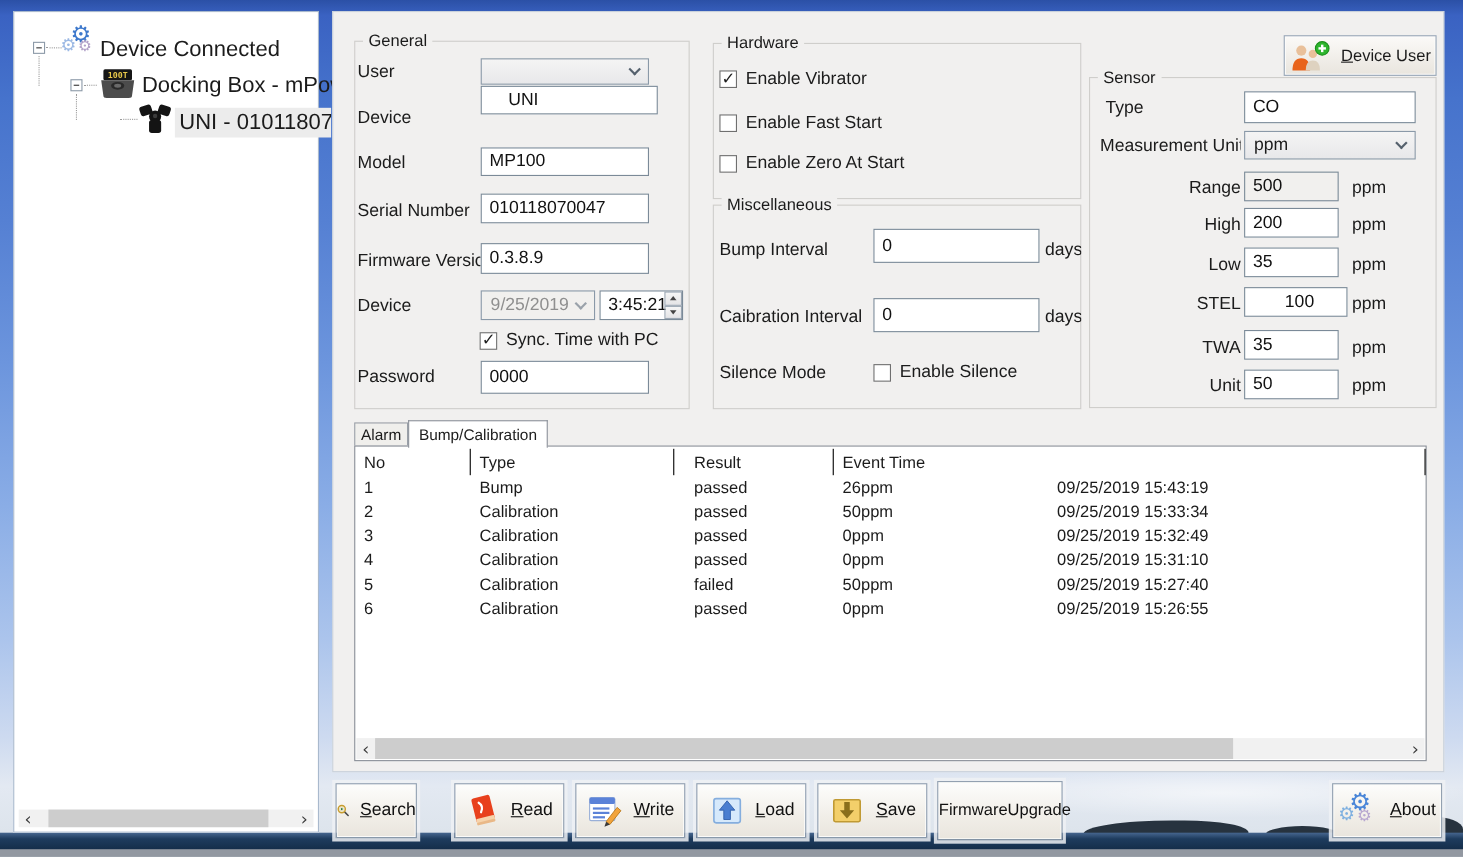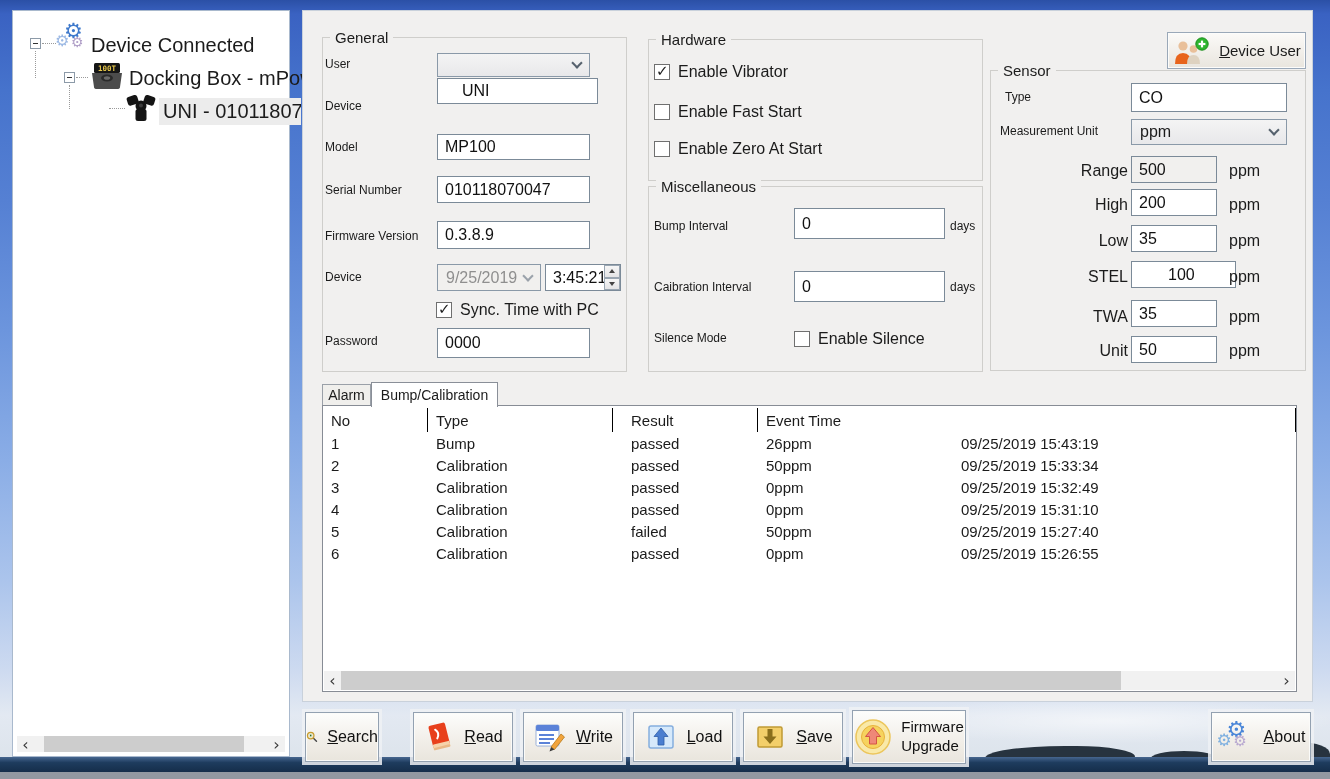--- a/index.html
+++ b/index.html
@@ -33,21 +33,21 @@
   .gears { position:absolute; }
   .gears .g { position:absolute; font-family:"DejaVu Sans", sans-serif; line-height:1; }
 
   
   .panel-main { position:absolute; left:302px; top:10px; width:1011px; height:692px;
     background:#f1f0ef; border:1px solid #c9d1db; }
 
   .grp { position:absolute; border:1px solid #cfcecb; overflow:hidden; }
   .grp-title { position:absolute; font-size:15px; background:#f1f0ef; padding:0 5px; white-space:nowrap; }
 
-  .lbl { position:absolute; font-size:12px; white-space:nowrap; overflow:hidden;text-align:right; }
+  .lbl { position:absolute; font-size:16px; white-space:nowrap; overflow:hidden;text-align:right; }
   .tb  { position:absolute; border:1px solid #7b8a98; background:#fff; color:#111;
          font:16px "Liberation Sans", sans-serif; padding:1px 7px; outline:none; }
   .combo { position:absolute; border:1px solid #8a99a8;
     background:linear-gradient(180deg,#f4f4f4,#e8e8ea); font-size:16px;
     display:flex; align-items:center; padding:0 8px; }
   .chev { margin-left:auto; width:8px; height:8px; border-right:2px solid #55616d;
     border-bottom:2px solid #55616d; transform:rotate(45deg); margin-top:-4px; }
   .cbrow { position:absolute; display:flex; align-items:center; gap:8px; font-size:16px; white-space:nowrap; }
   .cb { display:inline-block; width:16px; height:16px; border:1px solid #6f6f6f; background:#fff;
         position:relative; flex:none; }
@@ -87,21 +87,21 @@
   .sb .thumb { position:absolute; top:0; height:100%; background:#cdcdcd; }
 
   
   .toolbtn { position:absolute; border:1px solid #93a1b1;
     background:linear-gradient(180deg,#fdfdfc 0%, #f1eee8 60%, #e9e5dd 100%);
     box-shadow: inset 0 0 0 1px #fbfbf9, 0 0 0 3px rgba(238,241,245,0.85);
     display:flex; align-items:center; justify-content:center; gap:9px;
     font-size:16px; color:#111; }
   .u-first { display:inline-block; }
   .u-first::first-letter { text-decoration: underline; }
-  .fw-text { display:flex; flex-direction:column; font-size:15px; line-height:1.25; align-items:flex-start; }
+  .fw-text { display:flex; flex-direction:row; font-size:15px; line-height:1.25; align-items:flex-start; }
 
   
   .devuser { position:absolute; left:1167px; top:32px; width:139px; height:37px;
     border:1px solid #9aa8b8; background:linear-gradient(180deg,#fbfaf8,#e9e5de);
     box-shadow: inset 0 0 0 1px #fcfcfb;
     display:flex; align-items:center; justify-content:center; gap:7px; font-size:15px; }
   svg { display:block; }
 </style>
 </head>
 <body>
@@ -275,21 +275,21 @@
 
   <div class="slbl" style="left:1036px; top:196px;">High</div>
   <input class="tb" style="left: 1131px; top: 189px; width: 86px; height: 27px;" value="200">
   <div class="sunit" style="left:1229px; top:196px;">ppm</div>
 
   <div class="slbl" style="left:1036px; top:232px;">Low</div>
   <input class="tb" style="left: 1131px; top: 225px; width: 86px; height: 27px;" value="35">
   <div class="sunit" style="left:1229px; top:232px;">ppm</div>
 
   <div class="slbl" style="left:1036px; top:268px;">STEL</div>
-  <input class="tb" style="left: 1131px; top: 261px; width: 105px; height: 27px; padding-left: 36px;" value="100">
+  <input class="tb" style="left: 1131px; top: 261px; width: 94px; height: 27px; padding-left: 36px;" value="100">
   <div class="sunit" style="left:1229px; top:268px;">ppm</div>
 
   <div class="slbl" style="left:1036px; top:308px;">TWA</div>
   <input class="tb" style="left: 1131px; top: 300px; width: 86px; height: 27px;" value="35">
   <div class="sunit" style="left:1229px; top:308px;">ppm</div>
 
   <div class="slbl" style="left:1036px; top:342px;">Unit</div>
   <input class="tb" style="left: 1131px; top: 336px; width: 86px; height: 27px;" value="50">
   <div class="sunit" style="left:1229px; top:342px;">ppm</div>
 

